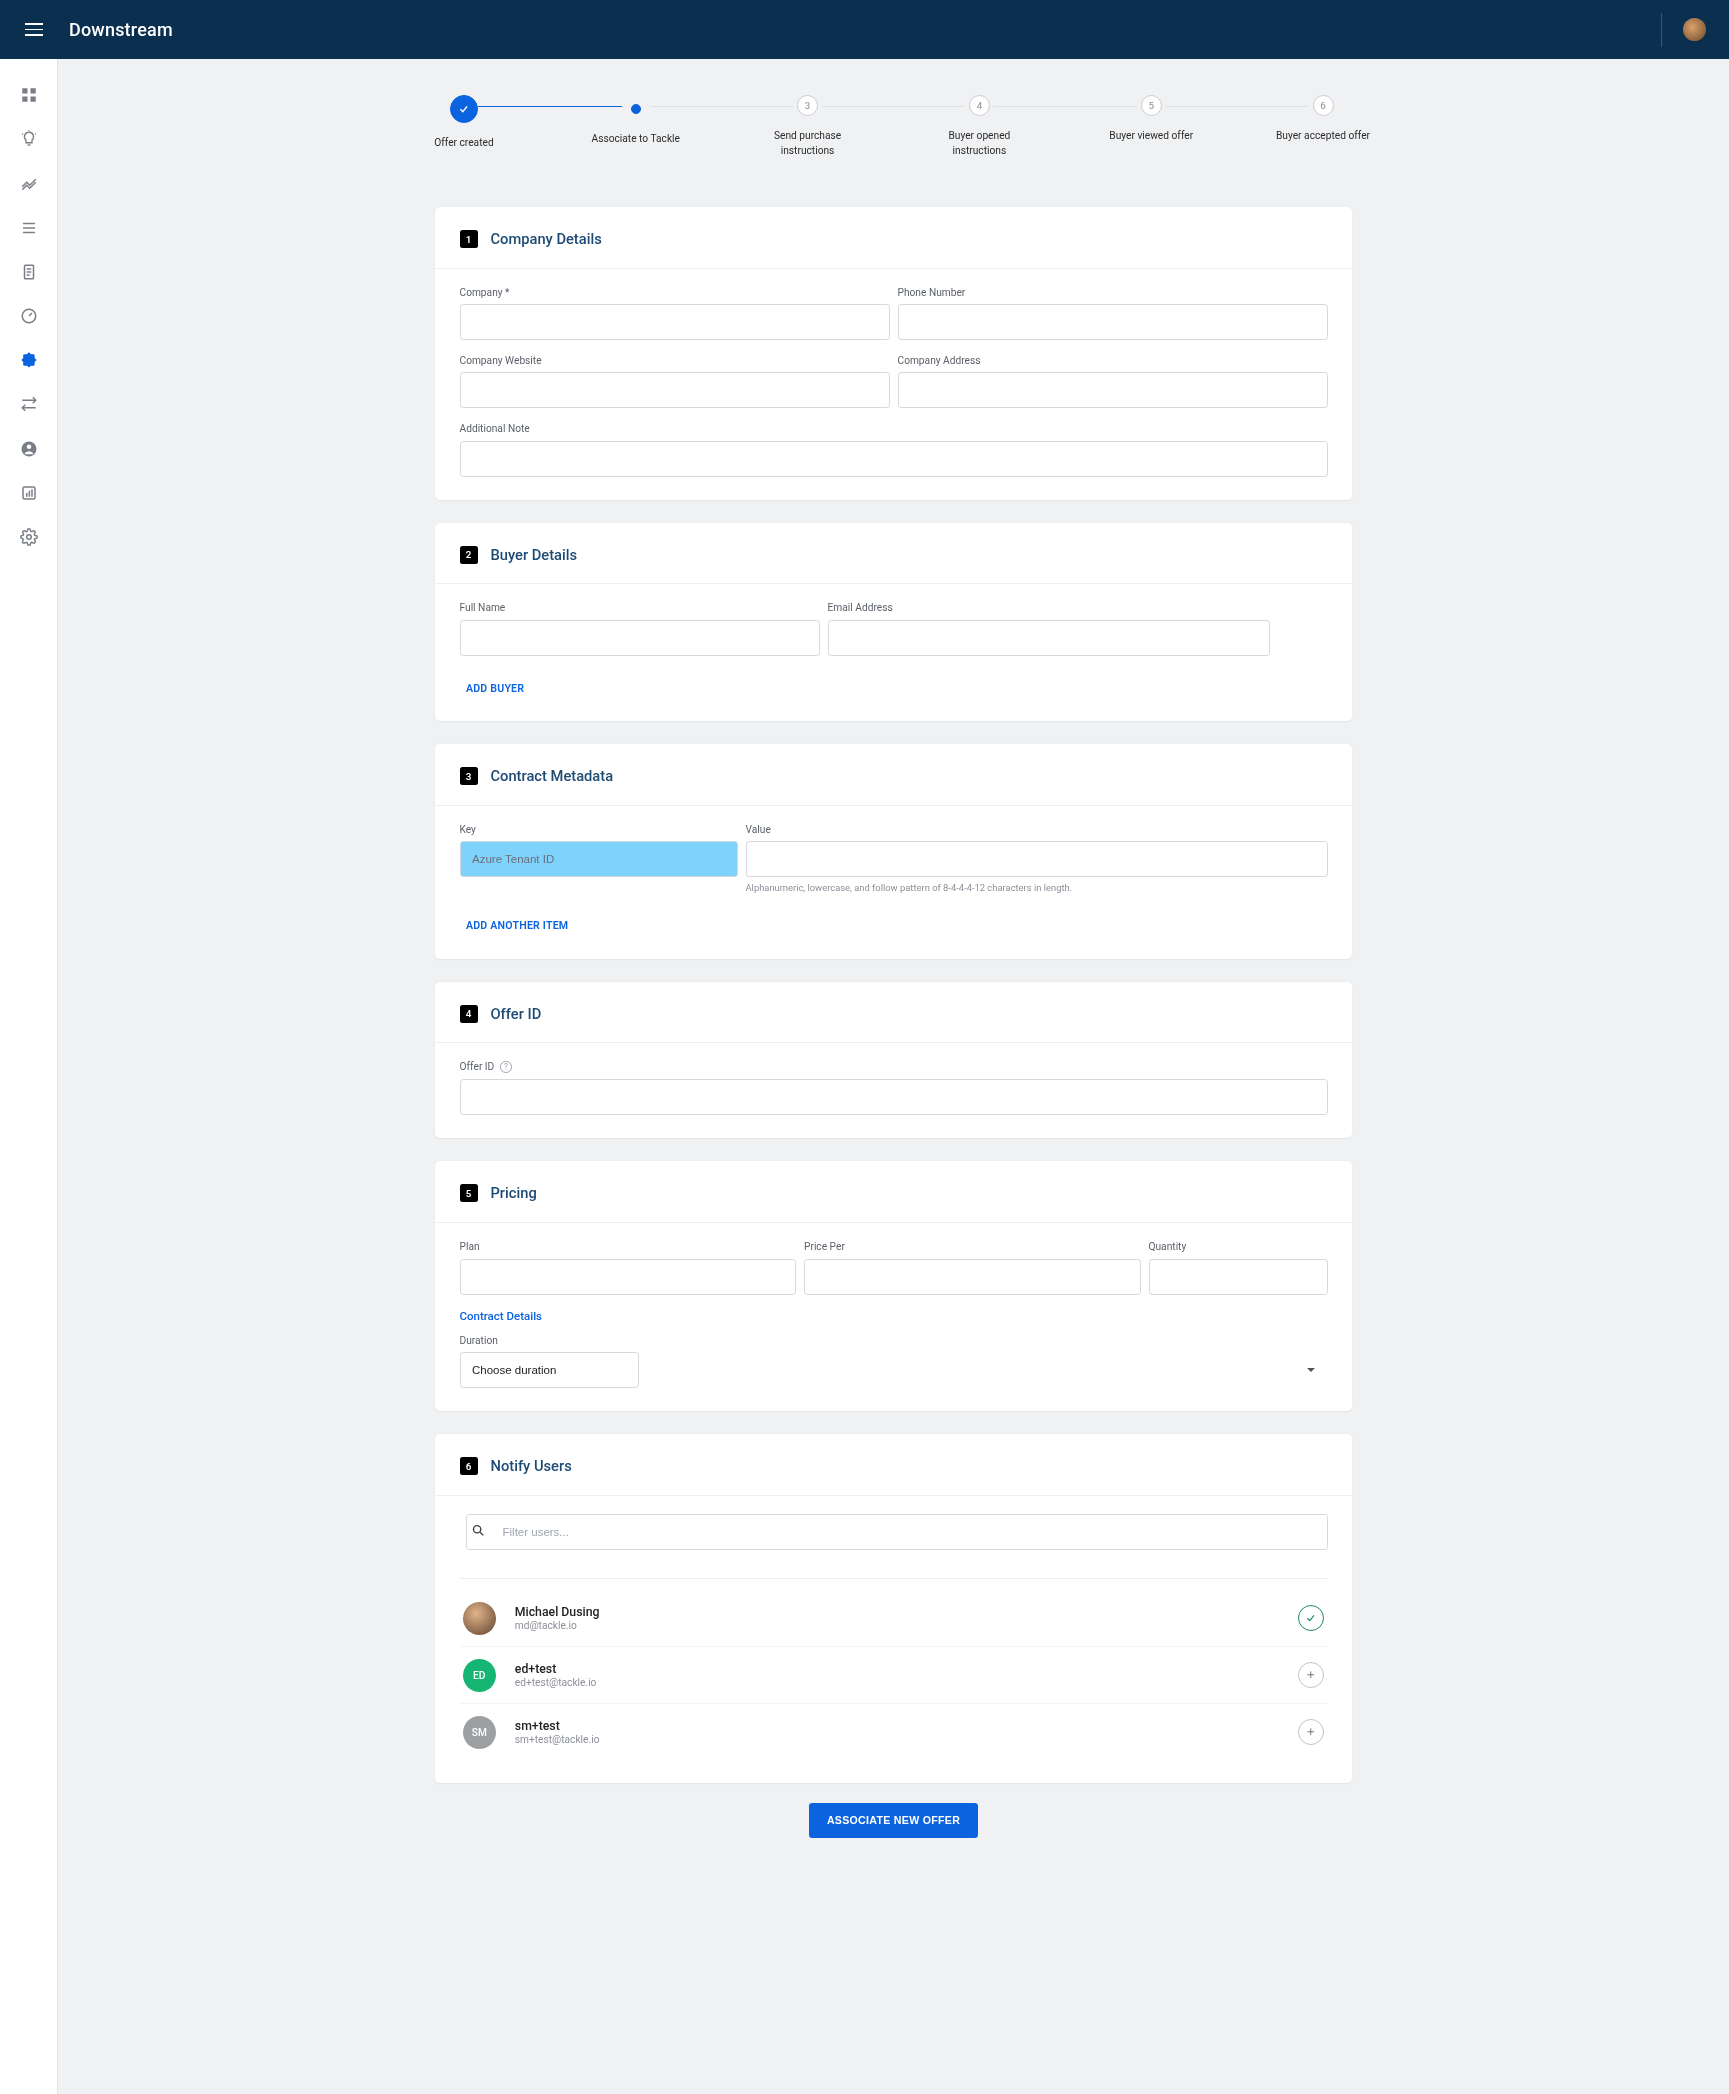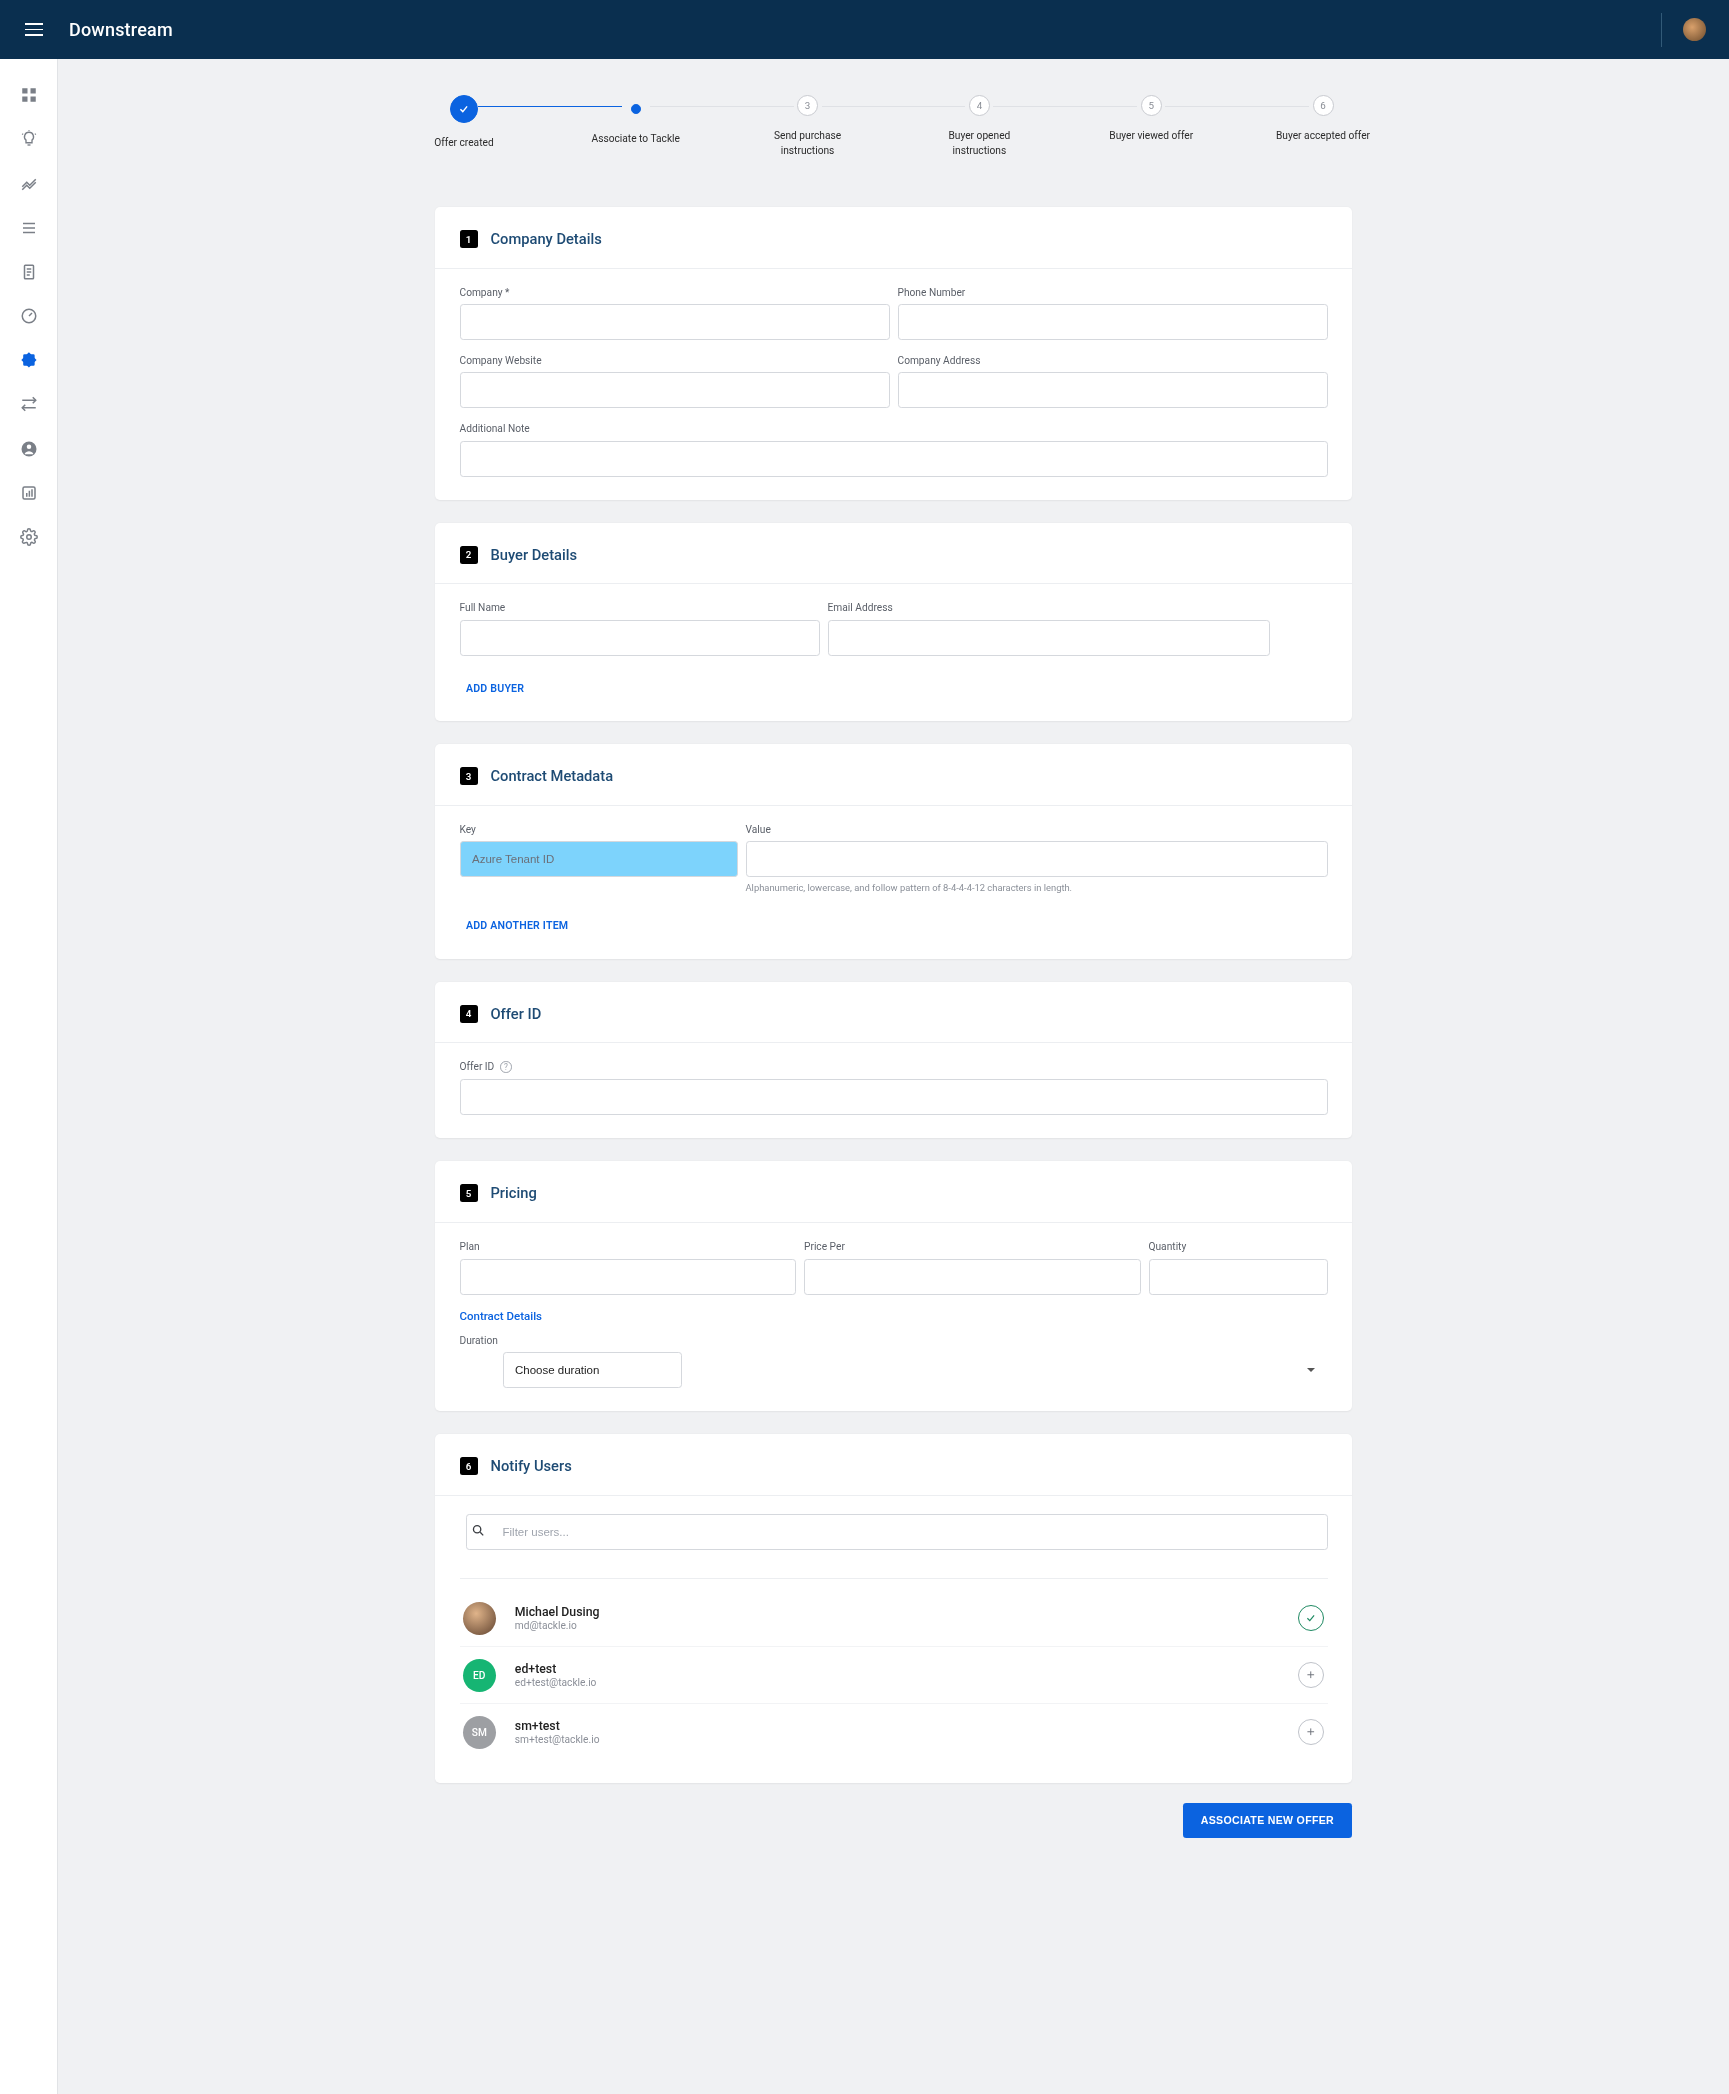--- a/index.html
+++ b/index.html
@@ -145,21 +145,21 @@
     color: #222;
   }
   .inp::placeholder { color: #9fa4ad; }
   .inp[disabled] { background: #7dd3fc; color: #6b6f78; }
   .hint { font-size: 9.4px; color: #8b9099; margin-top: 4.9px; }
   .link-btn {
     color: #0b63e0; font-size: 10.6px; font-weight: 600; letter-spacing: 0.2px;
     cursor: pointer; text-transform: uppercase;
     padding: 11.5px 6.5px 3.3px; display: inline-block;
   }
-  .select-wrap { position: relative; margin-left: 43px; }
+  .select-wrap { position: relative; }
   .select-caret {
     position: absolute; right: 13px; top: 50%; transform: translateY(-50%);
     pointer-events: none;
     border-left: 4.1px solid transparent;
     border-right: 4.1px solid transparent;
     border-top: 4.9px solid #555;
   }
   
   .search-wrap { position: relative; margin-bottom: 28px; padding-left: 6px; }
   .search-icon {
@@ -183,21 +183,21 @@
   .user-email { font-size: 10.2px; color: #8b8f98; }
   .user-action {
     width: 26px; height: 26px; border-radius: 50%;
     border: 1.2px solid #bfc3ca;
     display:flex; align-items:center; justify-content:center;
     color: #6d717a; cursor: pointer;
     background: #fff;
   }
   .user-action.selected { border-color: #1f8a63; color: #1f8a63; }
   
-  .footer-actions { width: 100%; max-width: 917px; display:flex; justify-content:flex-end; margin-top: 19.6px; }
+  .footer-actions { width: 100%; max-width: 917px; display:flex; justify-content:center; margin-top: 19.6px; }
   .primary-btn {
     background: #0b63e0; color: #fff;
     border: none; border-radius: 3.3px;
     padding: 11.5px 18px;
     font-size: 10.6px; font-weight: 600; letter-spacing: 0.3px;
     text-transform: uppercase;
     cursor: pointer;
   }
   .info-icon {
     display:inline-flex; width:11.5px; height:11.5px; border-radius:50%;

